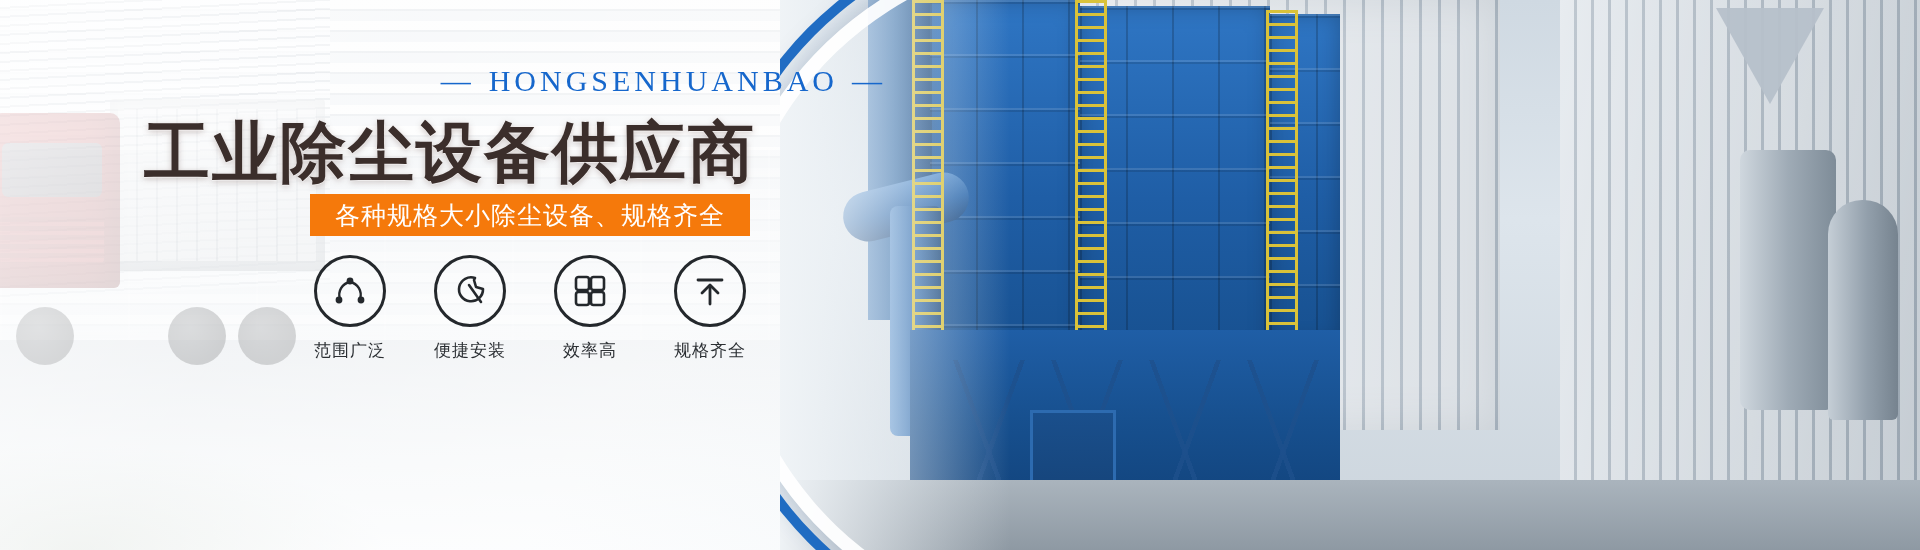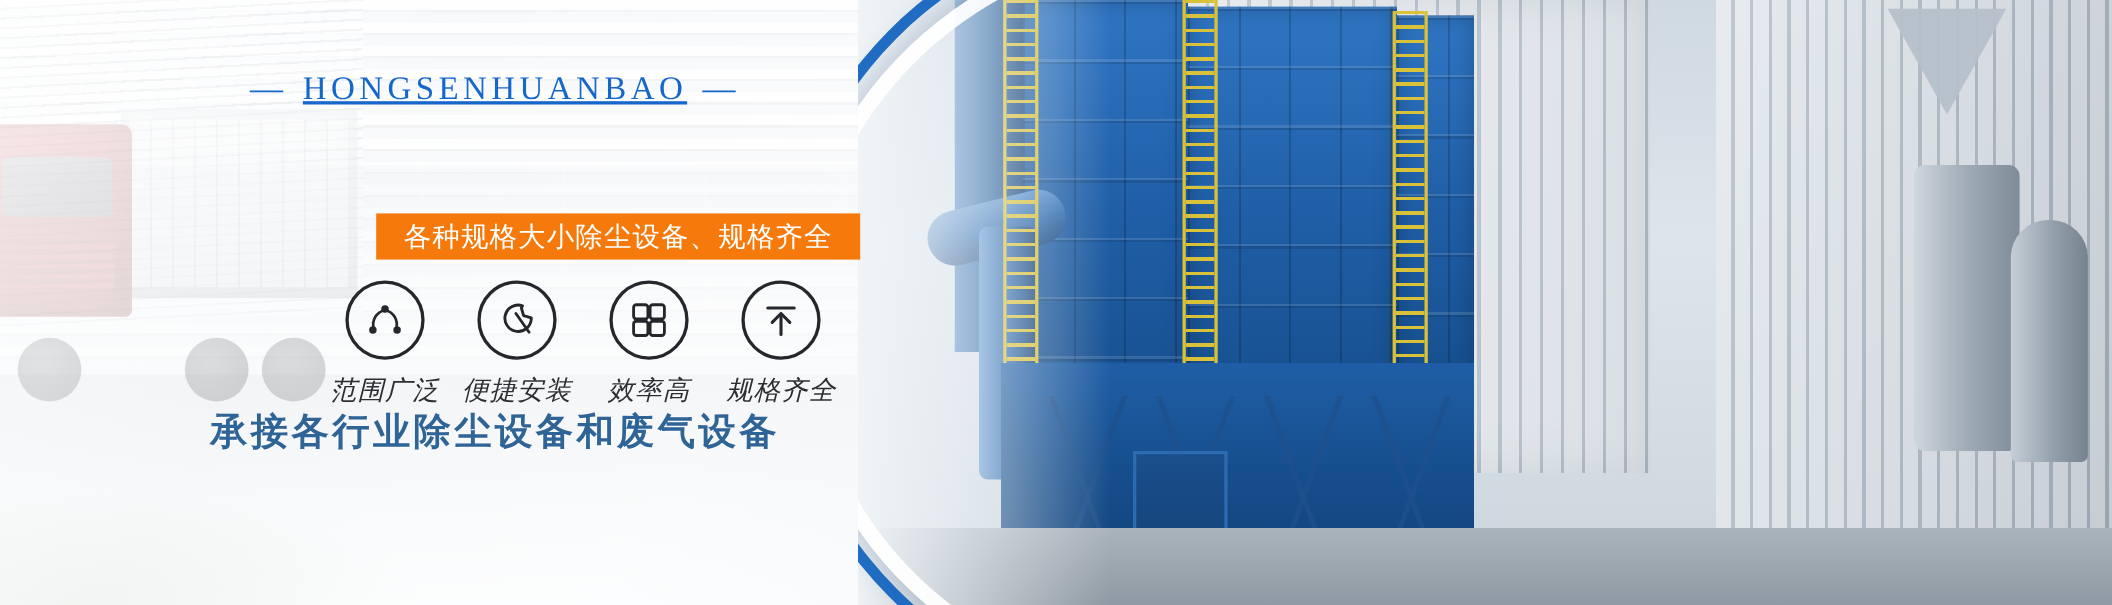--- a/index.html
+++ b/index.html
@@ -200,53 +200,53 @@
     opacity:.95;
   }
   .feather{
     position:absolute;left:0;top:0;width:230px;height:550px;
     background:linear-gradient(90deg,rgba(240,244,247,.98),rgba(240,244,247,0));
   }
 
   
   .content{position:absolute;left:0;top:0;width:900px;height:550px;}
   .eyebrow{
-    position:absolute;left:0;top:64px;width:900px;text-align:center;
+    position:absolute;left:0;top:64px;width:900px;text-align:right;
     font-family:"Liberation Serif","DejaVu Serif",serif;
-    font-size:30px;letter-spacing:4px;color:#1667cc;white-space:nowrap;text-decoration:underline;
+    font-size:30px;letter-spacing:4px;color:#1667cc;white-space:nowrap;
   }
   .eyebrow .dash{display:inline-block;margin:0 14px;color:#1667cc;}
   .title{
     position:absolute;left:0;top:108px;width:900px;text-align:center;
     font-size:66px;font-weight:bold;letter-spacing:2px;
     color:#3b2e2b;
     text-shadow:0 1px 0 rgba(255,255,255,.5),0 2px 6px rgba(120,95,90,.35);
     white-space:nowrap;
   }
   .subbar{
     position:absolute;left:310px;top:194px;width:440px;height:42px;
     background:#f5790b;
-    display:flex;align-items:center;justify-content:center;margin-left:32px;
+    display:flex;align-items:center;justify-content:center;
   }
   .subbar span{
     color:#fff;font-size:25px;letter-spacing:1px;white-space:nowrap;
   }
   .features{
     position:absolute;left:300px;top:255px;width:460px;
     display:flex;justify-content:space-between;
   }
   .feature{width:100px;text-align:center;}
   .fcircle{
     width:66px;height:66px;margin:0 auto;border-radius:50%;
     border:3px solid #24282c;display:flex;align-items:center;justify-content:center;
     background:rgba(255,255,255,.08);
   }
   .fcircle svg{display:block;}
   .flabel{
-    margin-top:12px;font-size:24px;color:#2b2f33;letter-spacing:1px;white-space:nowrap;font-style:italic;
+    margin-top:12px;font-size:17px;color:#2b2f33;letter-spacing:1px;white-space:nowrap;
   }
   .tagline{
     position:absolute;left:0;top:370px;width:900px;text-align:center;
     font-size:34px;font-weight:bold;letter-spacing:3px;
     color:#2f6496;white-space:nowrap;
     text-shadow:0 1px 2px rgba(255,255,255,.55);
   }
 </style>
 </head>
 <body>
@@ -297,20 +297,21 @@
     <div class="arc"></div>
     <div class="arc-blue"></div>
   </div>
 
   <div class="content">
 
     <div class="eyebrow">
       <span class="dash">—</span><span>HONGSENHUANBAO</span><span class="dash">—</span>
     </div>
 
+    <div class="title">工业除尘设备供应商</div>
 
     <div class="subbar">
       <span>各种规格大小除尘设备、规格齐全</span>
     </div>
 
     <div class="features">
 
       <div class="feature">
         <div class="fcircle">
           <svg width="38" height="38" viewBox="0 0 38 38">
@@ -352,16 +353,15 @@
             <line x1="5" y1="6" x2="29" y2="6" stroke="#24282c" stroke-width="2.8" stroke-linecap="round"></line>
             <line x1="17" y1="12" x2="17" y2="30" stroke="#24282c" stroke-width="2.8" stroke-linecap="round"></line>
             <polyline points="9,19 17,11 25,19" fill="none" stroke="#24282c" stroke-width="2.8" stroke-linecap="round" stroke-linejoin="round"></polyline>
           </svg>
         </div>
         <div class="flabel">规格齐全</div>
       </div>
 
     </div>
 
-    <div class="tagline">承接各行业除尘设备和废气设备</div>
 
   </div>
 </div>
 
 </body></html>

